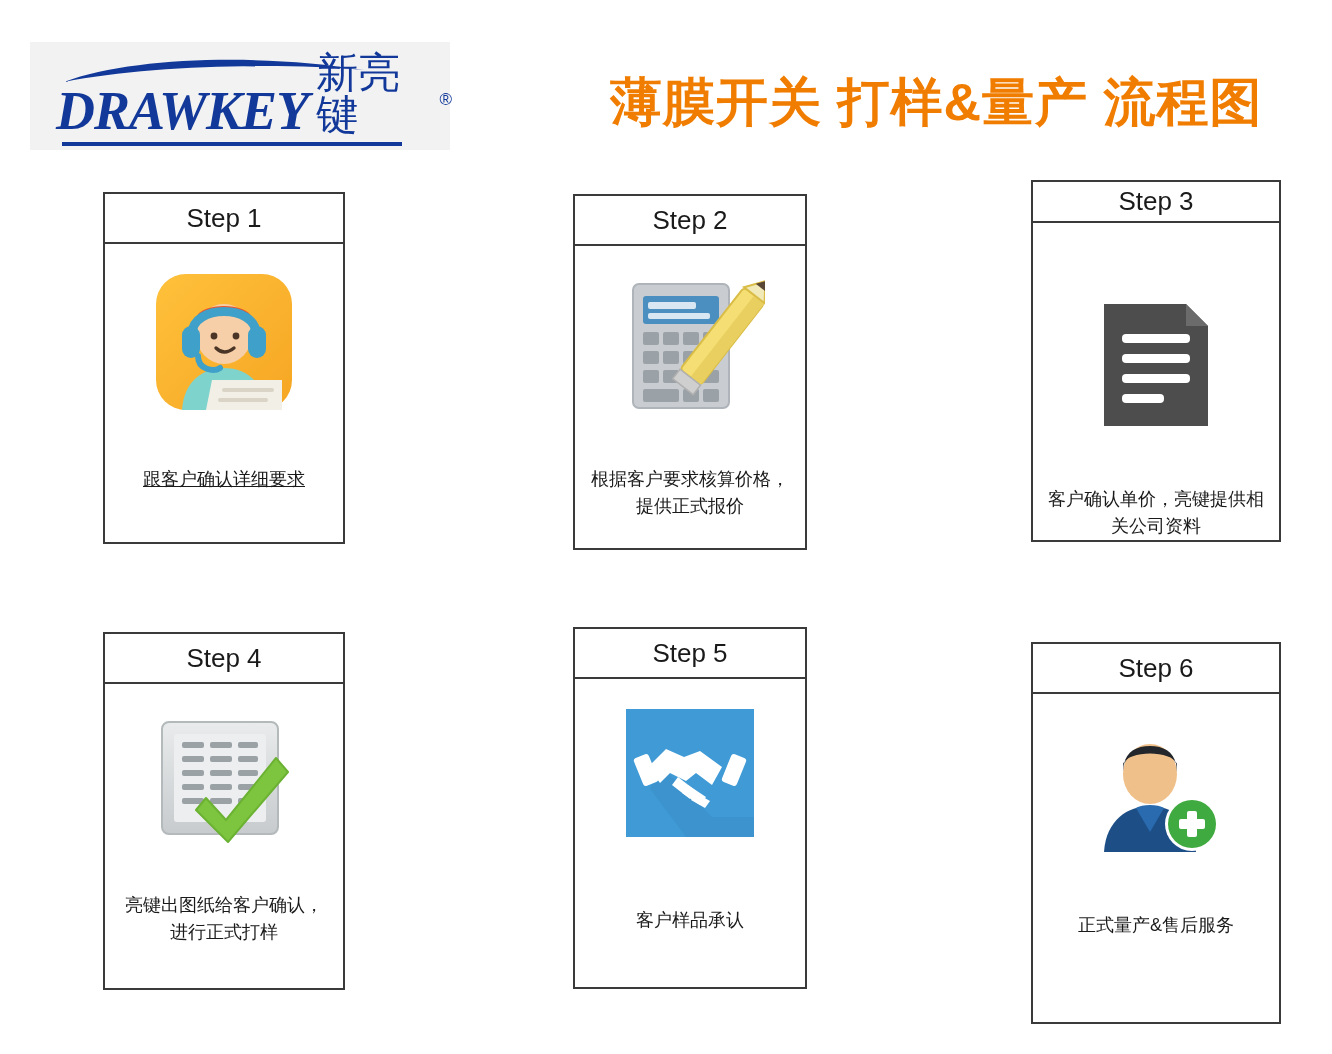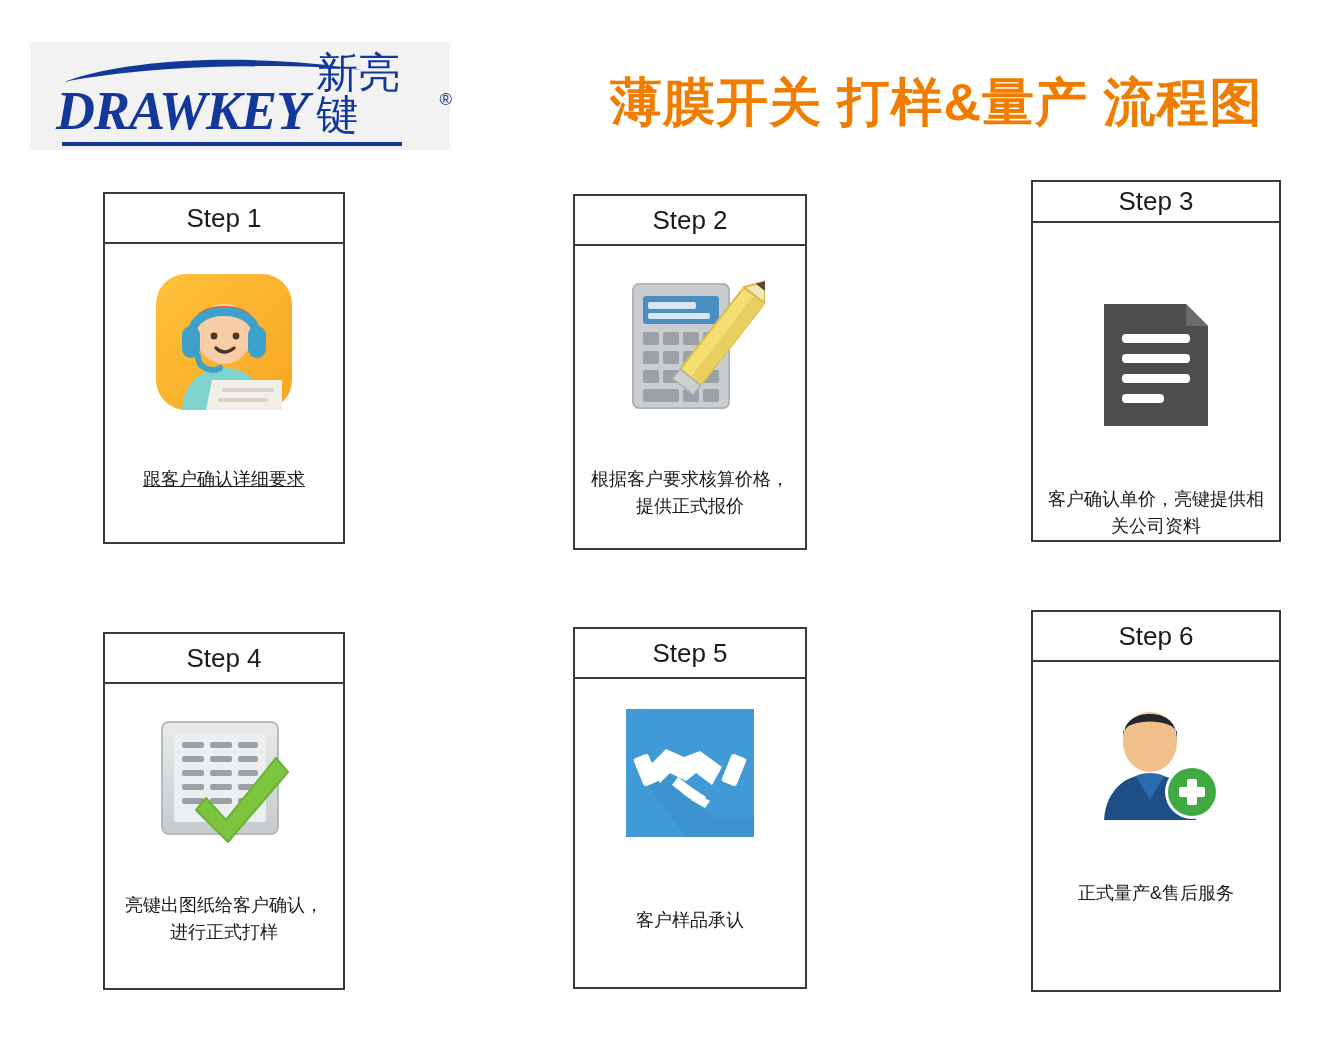--- a/index.html
+++ b/index.html
@@ -144,21 +144,21 @@
     box-sizing: border-box;
     width: 100%;
   }
 
   
   #card-1 { left: 103px; top: 192px;  width: 242px; height: 352px; }
   #card-2 { left: 573px; top: 194px;  width: 234px; height: 356px; }
   #card-3 { left: 1031px;top: 180px;  width: 250px; height: 362px; gap: 45px; }
   #card-4 { left: 103px; top: 632px;  width: 242px; height: 358px; }
   #card-5 { left: 573px; top: 627px;  width: 234px; height: 362px; }
-  #card-6 { left: 1031px;top: 610px;  width: 250px; height: 382px; justify-content: space-between; }
+  #card-6 { left: 1031px;top: 642px;  width: 250px; height: 382px; justify-content: space-between; }
 
   #card-1 .step-icon { margin-top: 28px; }
   #card-1 .step-caption { margin-top: 54px; text-decoration: underline; }
   #card-2 .step-icon { margin-top: 26px; }
   #card-2 .step-caption { margin-top: 44px; }
   #card-3 .step-icon { margin-top: 32px; }
   #card-3 .step-caption { margin-top: 56px; }
   #card-4 .step-icon { margin-top: 32px; }
   #card-4 .step-caption { margin-top: 46px; }
   #card-5 .step-icon { margin-top: 30px; }

